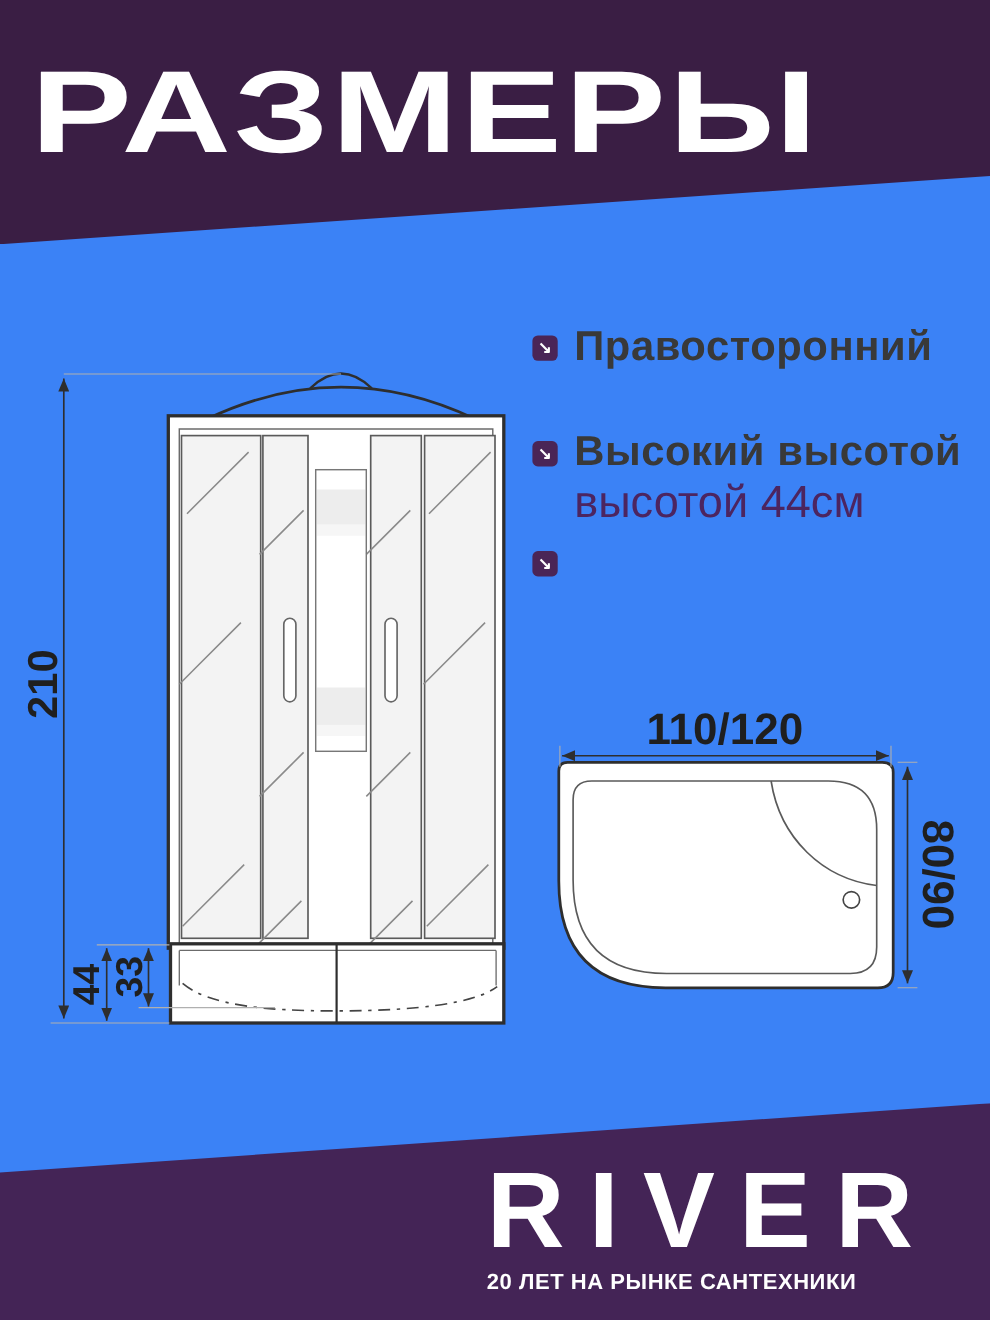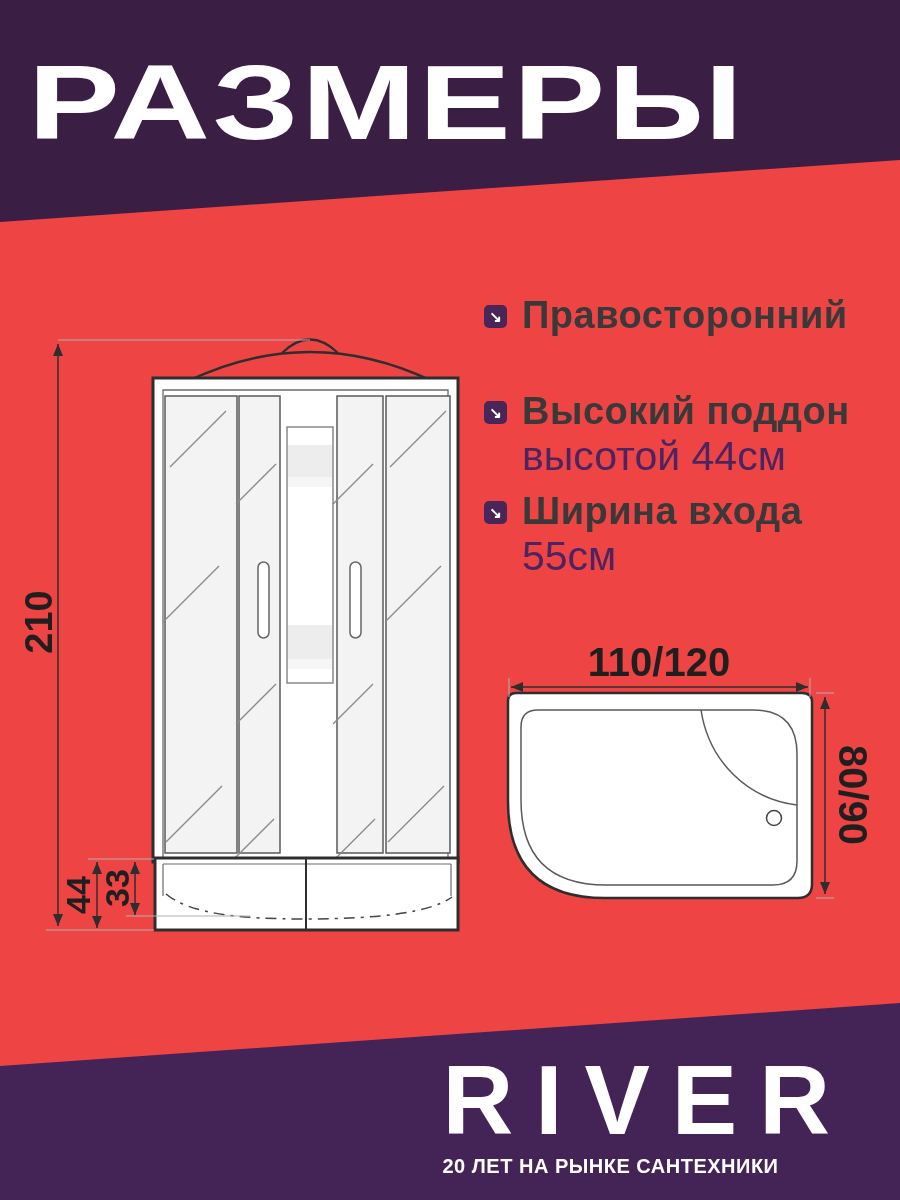--- a/index.html
+++ b/index.html
@@ -1,17 +1,17 @@
 <!DOCTYPE html>
 <html><head>
 <meta charset="utf-8">
 <style>
   html,body{margin:0;padding:0;background:#e8e8e8;}
   .page{
-    position:relative;width:900px;height:1200px;background:#ef4444;
+    position:relative;width:900px;height:1200px;background:#3b82f6;
     overflow:hidden;margin:0 auto;
     font-family:"Liberation Sans",sans-serif;
   }
   
   .header-band{
     position:absolute;left:0;top:0;width:900px;height:222px;
     background:#3a1e44;
     clip-path:polygon(0 0,100% 0,100% 160px,0 222px);
   }
   .page-title{
@@ -159,30 +159,26 @@
   <div class="features">
     <div class="feature f1">
       <div class="bullet">↘</div>
       <div class="feature-text">
         <div class="feature-title">Правосторонний</div>
       </div>
     </div>
     <div class="feature f2">
       <div class="bullet">↘</div>
       <div class="feature-text">
-        <div class="feature-title">Высокий поддон</div>
+        <div class="feature-title">Высокий высотой</div>
         <div class="feature-sub">высотой 44см</div>
       </div>
     </div>
     <div class="feature f3">
       <div class="bullet">↘</div>
-      <div class="feature-text">
-        <div class="feature-title">Ширина входа</div>
-        <div class="feature-sub">55см</div>
-      </div>
     </div>
   </div>
 
   <div class="footer-band">
     <div class="footer-logo">
       <div class="brand">RIVER</div>
       <div class="tagline">20 ЛЕТ НА РЫНКЕ САНТЕХНИКИ</div>
     </div>
   </div>
 

